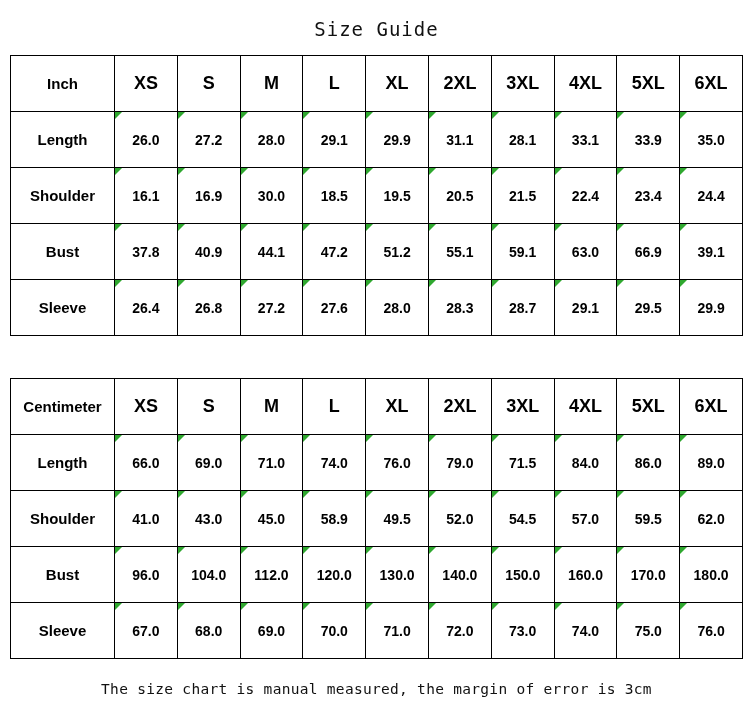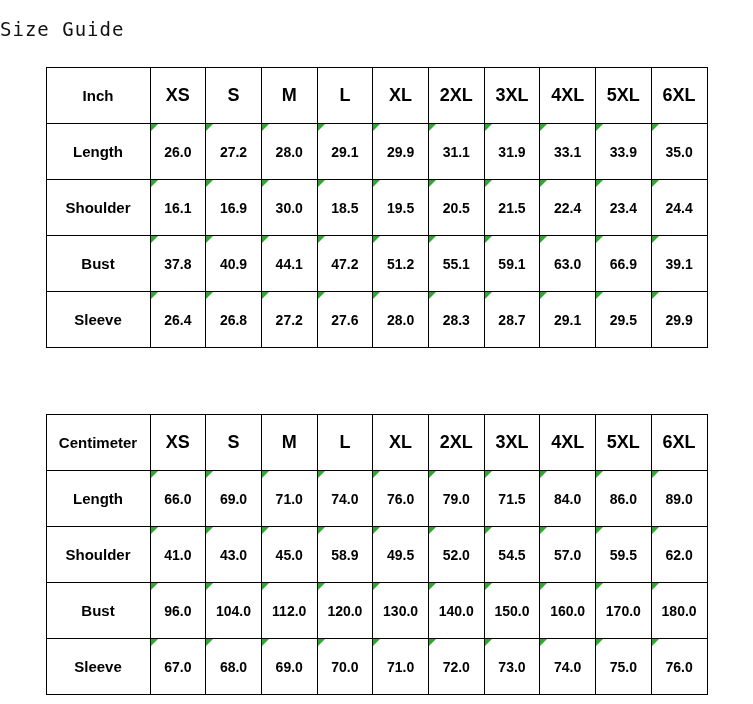--- a/index.html
+++ b/index.html
@@ -14,31 +14,32 @@
     color: #000000;
     overflow: hidden;
   }
   .page {
     position: relative;
     width: 753px;
     height: 704px;
     box-sizing: border-box;
   }
   .title {
+    text-align: center;
     font-family: "DejaVu Sans Mono", monospace;
     font-size: 19px;
     letter-spacing: 1px;
     color: #111111;
     padding-top: 18px;
     padding-bottom: 12px;
   }
   table.size-table {
     border-collapse: collapse;
-    width: 662px;
-    margin: 15px auto;
+    width: 733px;
+    margin: 3px auto;
     table-layout: fixed;
   }
   table.size-table td {
     border: 1px solid #000000;
     height: 53px;
     text-align: center;
     vertical-align: middle;
     font-size: 14px;
     font-weight: bold;
     position: relative;
@@ -103,21 +104,21 @@
       </tr>
 
       <tr>
         <td class="row-label">Length</td>
         <td class="value-cell corner">26.0</td>
         <td class="value-cell corner">27.2</td>
         <td class="value-cell corner">28.0</td>
         <td class="value-cell corner">29.1</td>
         <td class="value-cell corner">29.9</td>
         <td class="value-cell corner">31.1</td>
-        <td class="value-cell corner">31.9</td>
+        <td class="value-cell corner">28.1</td>
         <td class="value-cell corner">33.1</td>
         <td class="value-cell corner">33.9</td>
         <td class="value-cell corner">35.0</td>
       </tr>
 
       <tr>
         <td class="row-label">Shoulder</td>
         <td class="value-cell corner">16.1</td>
         <td class="value-cell corner">16.9</td>
         <td class="value-cell corner">30.0</td>
@@ -229,14 +230,15 @@
         <td class="value-cell corner">71.0</td>
         <td class="value-cell corner">72.0</td>
         <td class="value-cell corner">73.0</td>
         <td class="value-cell corner">74.0</td>
         <td class="value-cell corner">75.0</td>
         <td class="value-cell corner">76.0</td>
       </tr>
     </tbody>
   </table>
 
+  <div class="footnote">The size chart is manual measured, the margin of error is 3cm</div>
 
 </div>
 
 </body></html>

